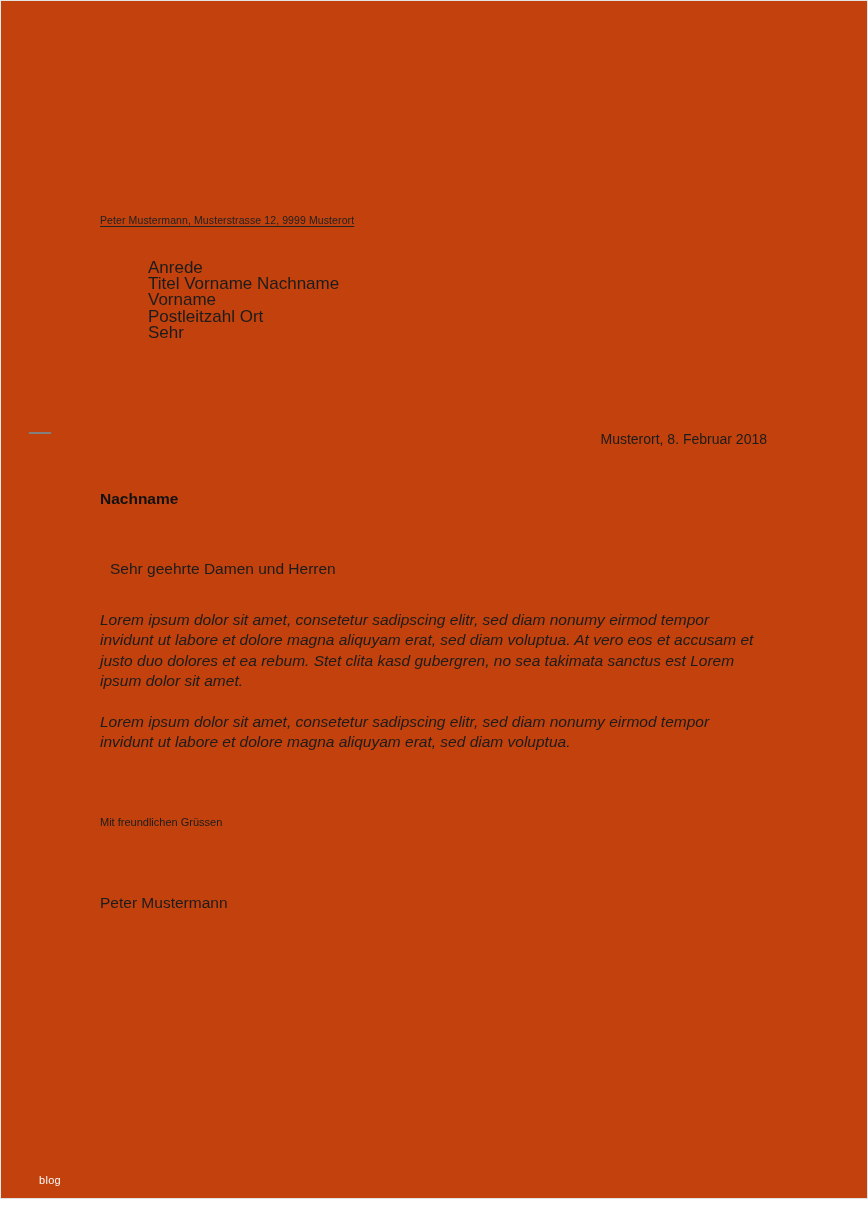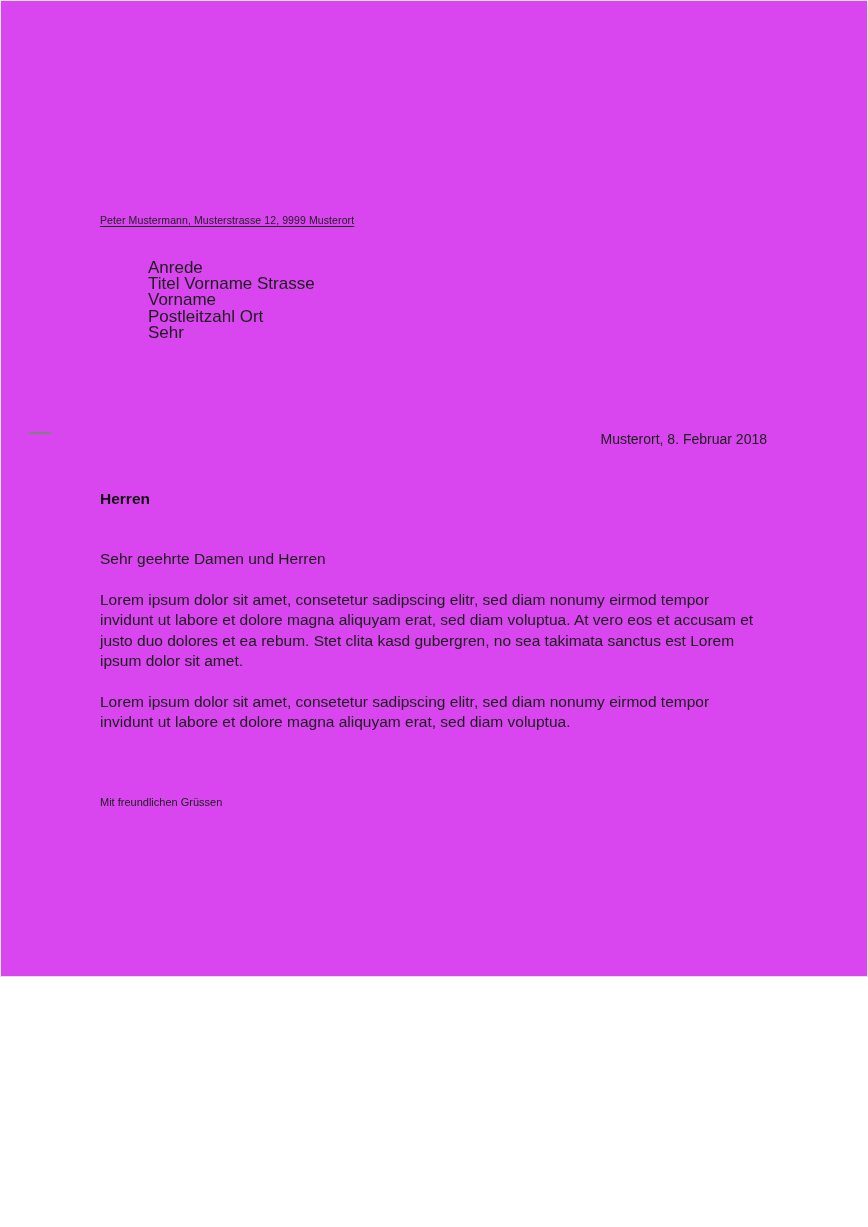--- a/index.html
+++ b/index.html
@@ -4,22 +4,22 @@
 <style>
   html, body {
     margin: 0;
     padding: 0;
     background: #ffffff;
   }
 
   .page {
     position: relative;
     width: 868px;
-    height: 977px;
-    background: #d946ef;
+    height: 1199px;
+    background: #c2410c;
     box-sizing: border-box;
     border-top: 1px solid #e3e3e3;
     border-left: 1px solid #eaeaea;
     border-right: 1px solid #e6e6e6;
     border-bottom: 1px solid #e0e0e0;
     overflow: hidden;
     font-family: "Liberation Sans", sans-serif;
     color: #1c1c1c;
     -webkit-font-smoothing: antialiased;
   }
@@ -88,31 +88,32 @@
     font-size: 15.5px;
     line-height: 20px;
     font-weight: bold;
     color: #111111;
     margin: 0;
   }
 
   .salutation {
     font-size: 15.5px;
     line-height: 20.5px;
-    margin: 0;
+    margin: 10px;
     padding-top: 40px;
     color: #1c1c1c;
   }
 
   .para {
     font-size: 15.5px;
     line-height: 20.6px;
     margin: 0;
     padding-top: 20px;
     color: #1c1c1c;
+    font-style: italic;
   }
 
   .closing {
     font-size: 11px;
     line-height: 20.5px;
     margin: 0;
     padding-top: 59px;
     color: #1c1c1c;
   }
 
@@ -140,31 +141,32 @@
 <body>
 
 <div class="page">
 
   <div class="fold-mark"></div>
 
   <div class="sender-line">Peter Mustermann, Musterstrasse 12, 9999 Musterort</div>
 
   <div class="address-block">
     <span class="address-line">Anrede</span>
-    <span class="address-line">Titel Vorname Strasse</span>
+    <span class="address-line">Titel Vorname Nachname</span>
     <span class="address-line">Vorname</span>
     <span class="address-line">Postleitzahl Ort</span>
     <span class="address-line">Sehr</span>
   </div>
 
   <div class="date-line">Musterort, 8. Februar 2018</div>
 
   <div class="body-col">
-    <p class="subject">Herren</p>
+    <p class="subject">Nachname</p>
     <p class="salutation">Sehr geehrte Damen und Herren</p>
     <p class="para">Lorem ipsum dolor sit amet, consetetur sadipscing elitr, sed diam nonumy eirmod tempor invidunt ut labore et dolore magna aliquyam erat, sed diam voluptua. At vero eos et accusam et justo duo dolores et ea rebum. Stet clita kasd gubergren, no sea takimata sanctus est Lorem ipsum dolor sit amet.</p>
     <p class="para">Lorem ipsum dolor sit amet, consetetur sadipscing elitr, sed diam nonumy eirmod tempor invidunt ut labore et dolore magna aliquyam erat, sed diam voluptua.</p>
     <p class="closing">Mit freundlichen Grüssen</p>
+    <p class="signature">Peter Mustermann</p>
   </div>
 
   <div class="watermark">blog</div>
 
 </div>
 
 </body></html>

